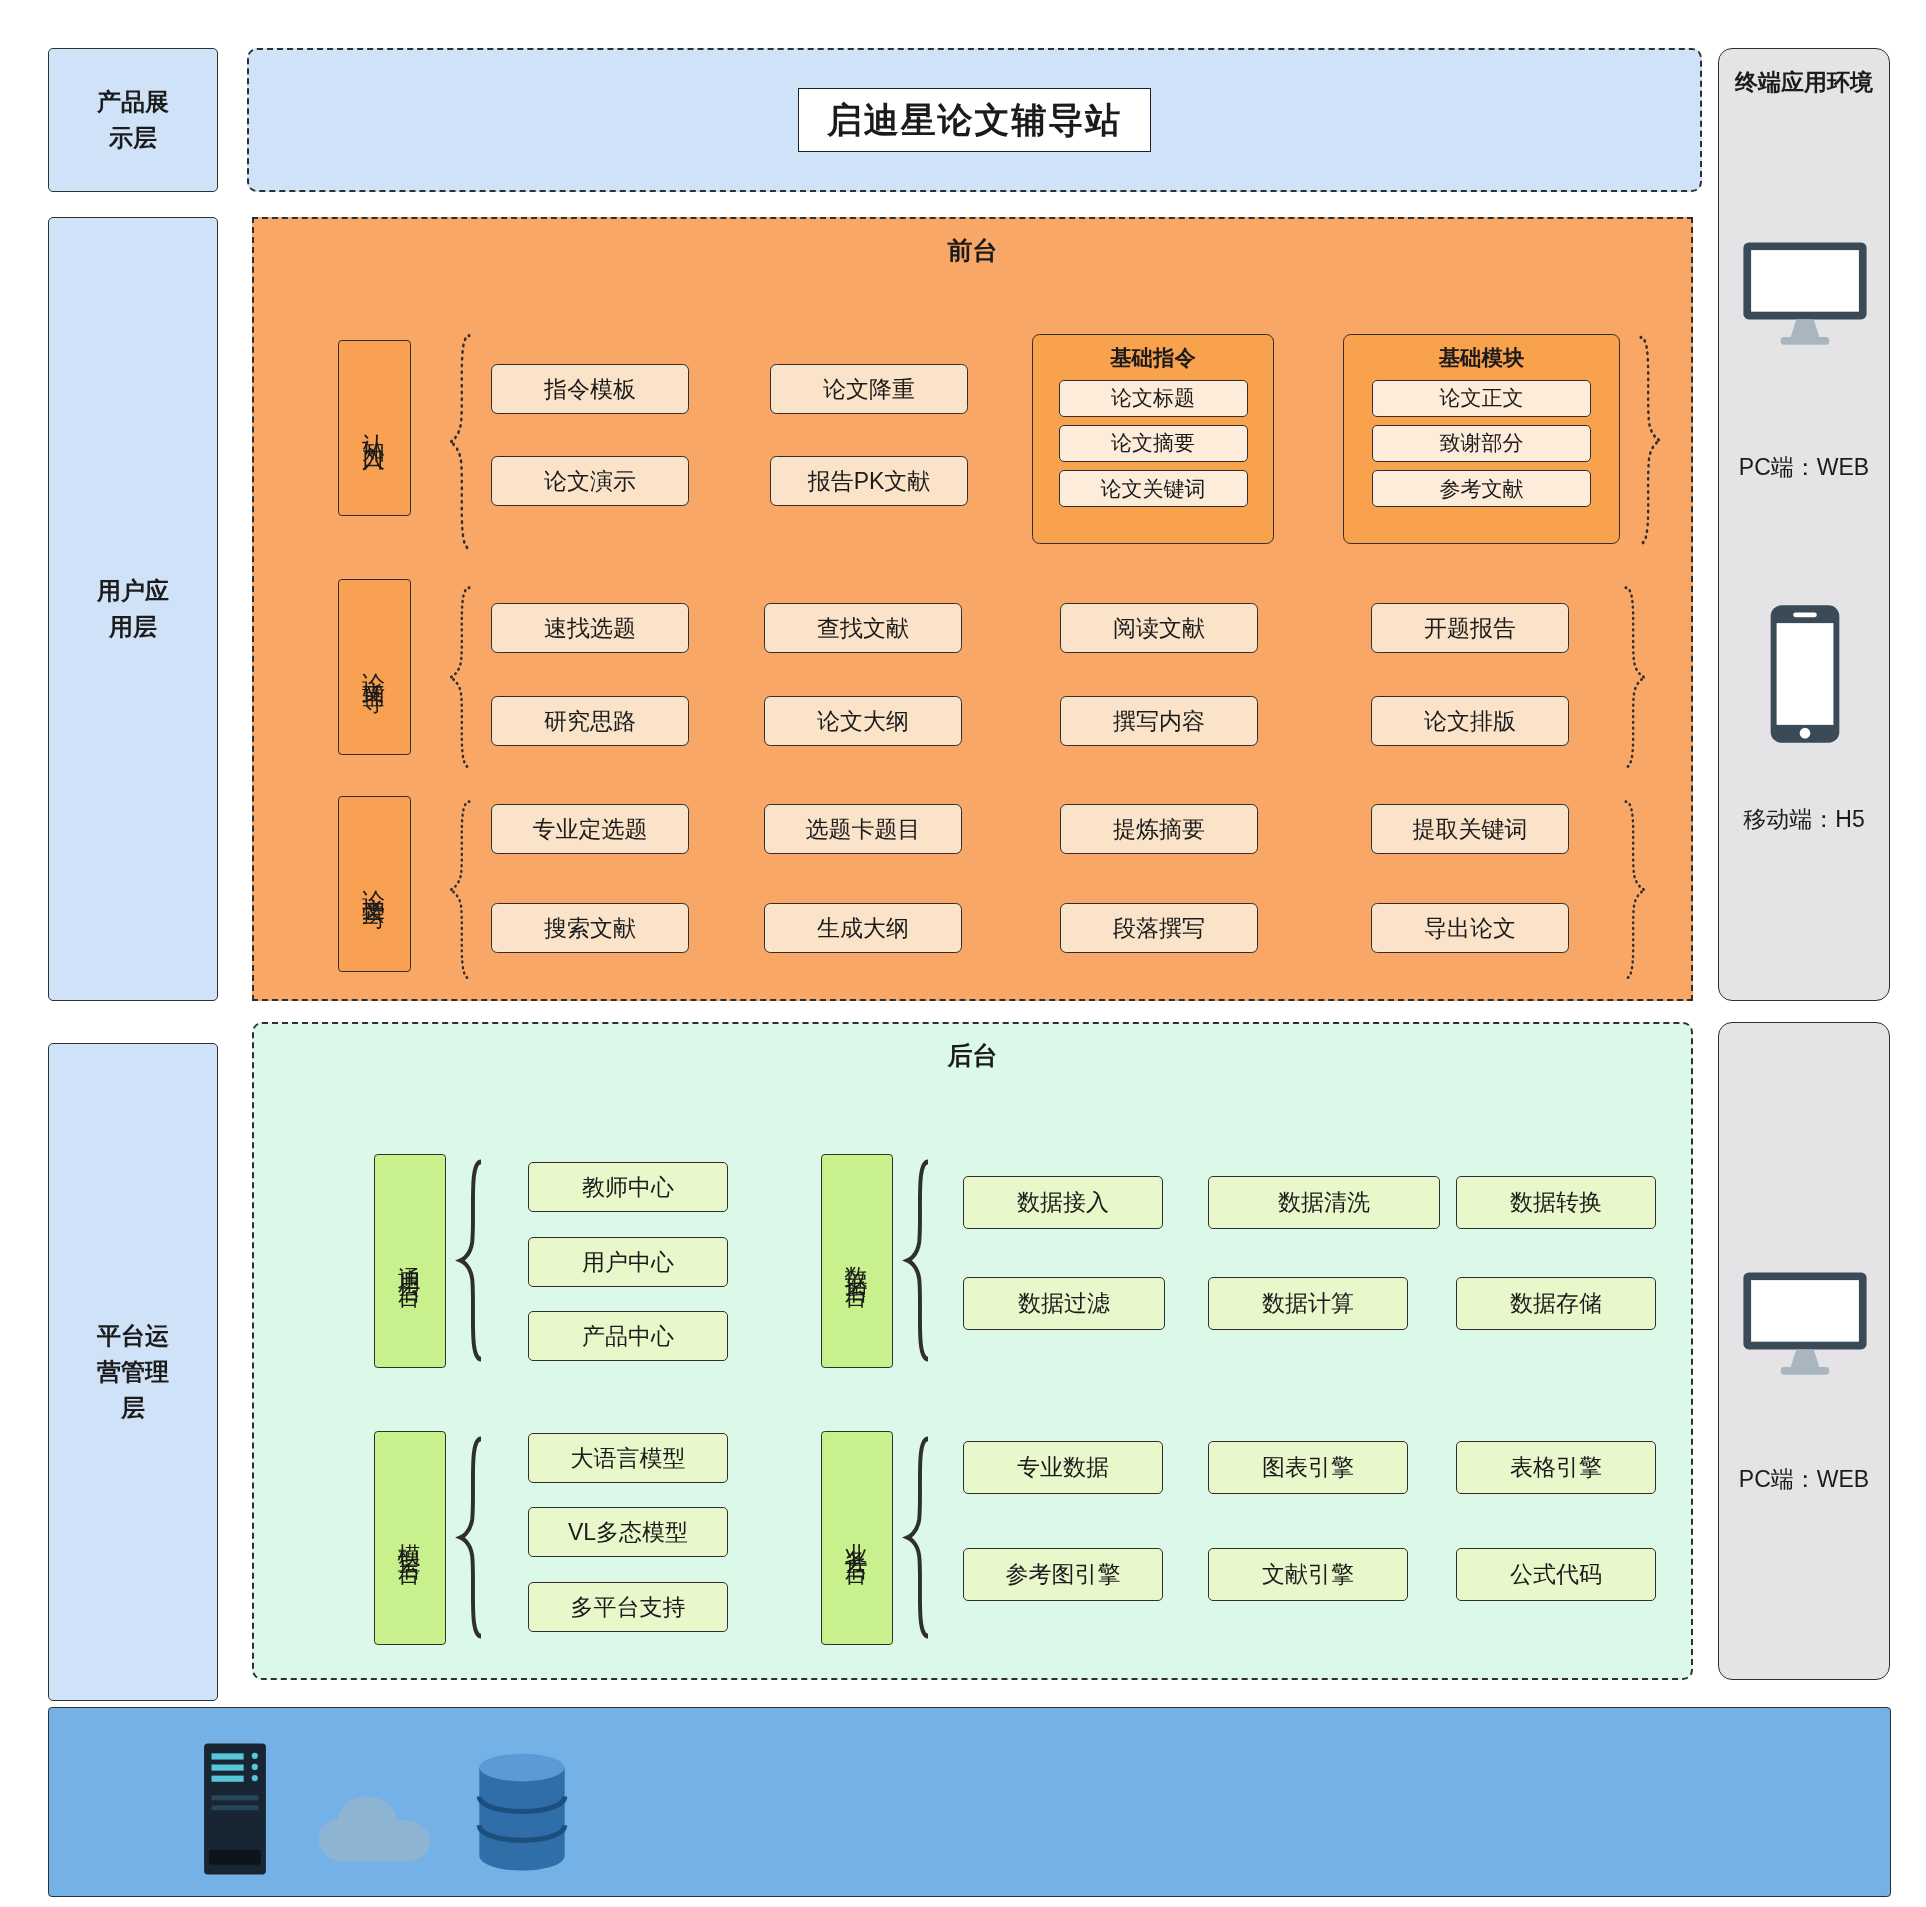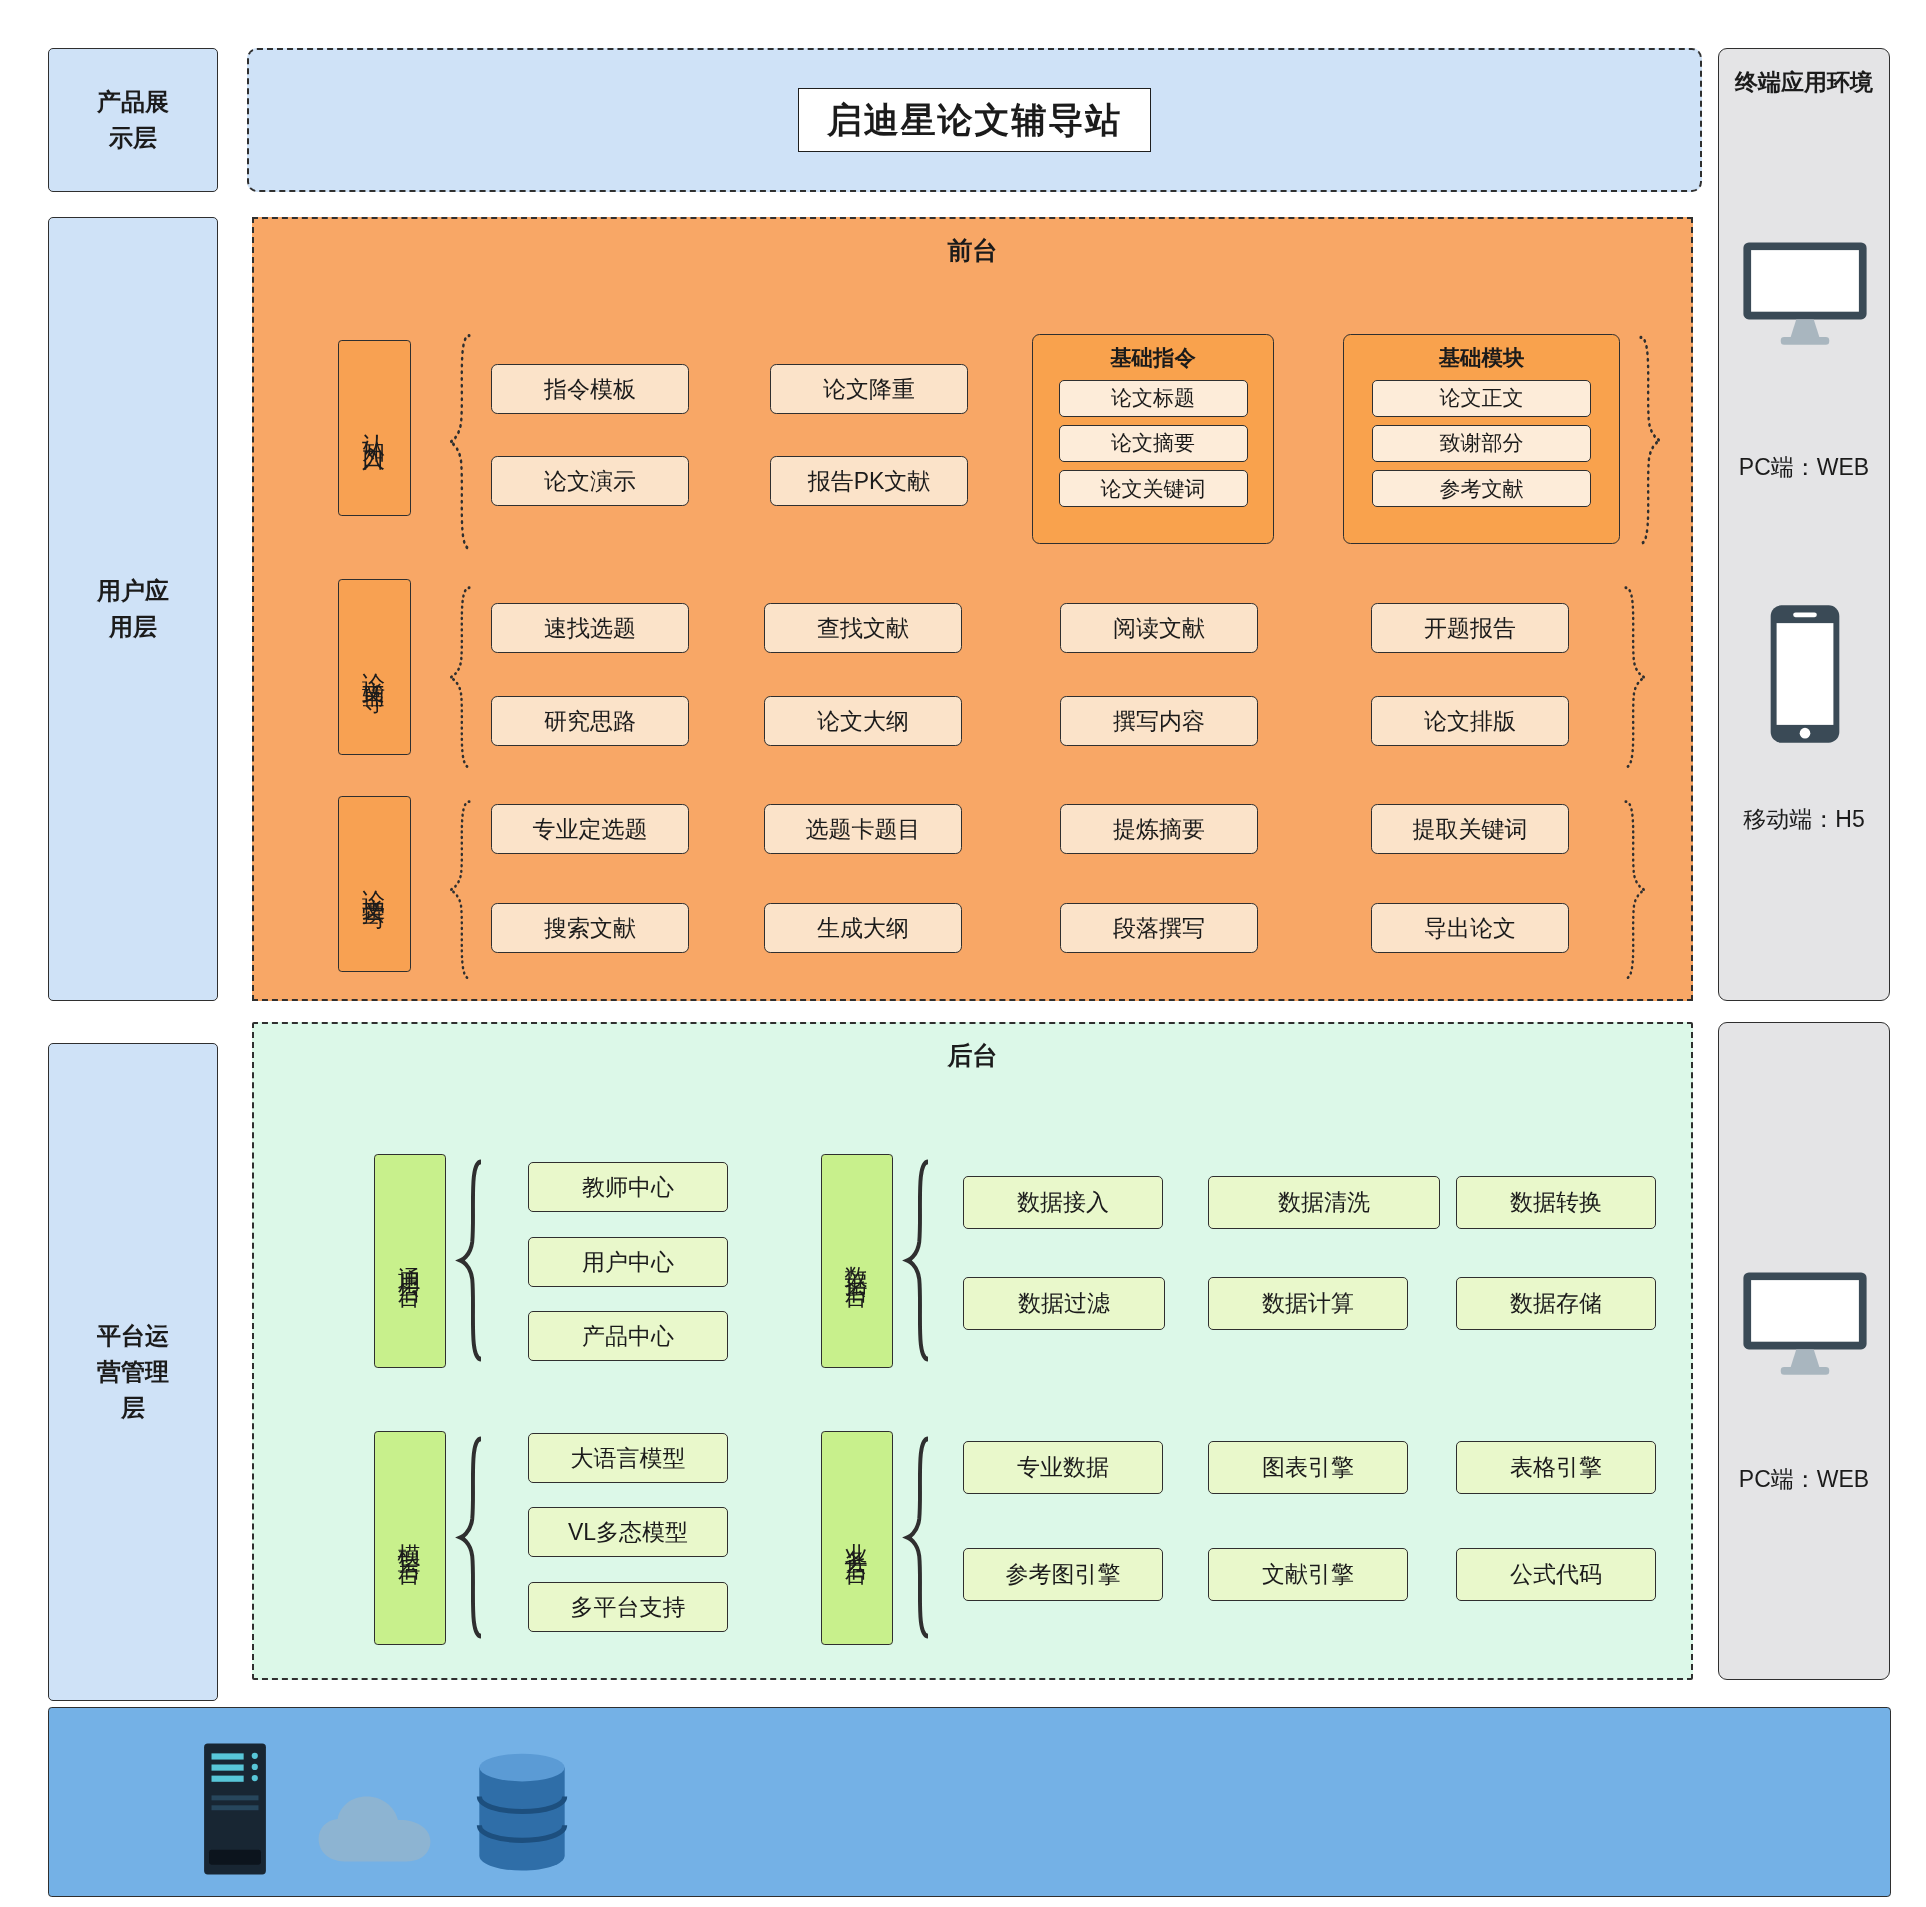--- a/index.html
+++ b/index.html
@@ -8,33 +8,33 @@
         font-family:"Liberation Sans",sans-serif;color:#1b1b1b;}
   .abs{position:absolute;}
   .box{border:1.9px solid #2f2f2f;display:flex;align-items:center;justify-content:center;text-align:center;}
   .layer{background:var(--layer-blue,#cfe2f7);border-radius:5px;font-size:24px;font-weight:bold;line-height:1.5;}
   .layer span{display:block;width:81px;text-align:center;}
   .band{background:var(--layer-blue,#cfe2f7);border:2.5px dashed #2f2f2f;border-radius:10px;
         display:flex;align-items:center;justify-content:center;}
   .title-box{background:#fff;border:1.9px solid #1f1f1f;font-size:35px;font-weight:bold;
              padding:7.6px 28px;letter-spacing:1.9px;}
   .front{background:var(--frontend-orange,#f8a766);border:2.5px dashed #2f2f2f;border-radius:0;}
-  .back{background:var(--backend-green,#dcf8e8);border:2.5px dashed #2f2f2f;border-radius:2px;}
+  .back{background:var(--backend-green,#dcf8e8);border:2.5px dashed #2f2f2f;border-radius:10px;}
   .sec-title{position:absolute;top:15px;left:0;right:0;text-align:center;font-size:25px;font-weight:bold;}
   .vlabel{writing-mode:vertical-rl;text-orientation:upright;letter-spacing:6.3px;font-size:23px;border-radius:3.8px;}
   .olabel{background:var(--label-orange,#f8a152);}
   .glabel{background:var(--backend-label,#c8f08c);}
   .item{background:var(--frontend-item,#fbe3c9);border-radius:6.3px;font-size:23px;}
   .group-box{background:var(--group-orange,#f9a24d);border-radius:7.6px;flex-direction:column;
              justify-content:flex-start;padding:7.6px 0 0 0;gap:8.2px;}
   .group-title{font-size:21.4px;font-weight:600;height:29px;display:flex;align-items:center;}
   .ginner{background:var(--group-item,#fdecd9);border:1.9px solid #2f2f2f;border-radius:5px;font-size:21px;
           display:flex;align-items:center;justify-content:center;height:37px;}
   .bitem{background:var(--backend-item,#e9f8cb);border-radius:5px;font-size:23px;}
-  .rpanel{background:var(--terminal-gray,#e4e4e6);border:1.9px solid #2f2f2f;border-radius:9px;text-decoration:underline;}
+  .rpanel{background:var(--terminal-gray,#e4e4e6);border:1.9px solid #2f2f2f;border-radius:14px;text-decoration:underline;}
   .rtitle{position:absolute;top:17.6px;left:0;right:0;text-align:center;font-weight:bold;font-size:23px;}
   .rlabel{position:absolute;left:0;right:0;text-align:center;font-size:23px;}
   .infra{background:var(--infra-blue,#74b1e6);border:1.9px solid #2f2f2f;border-radius:3.8px;}
   .infra-text{position:absolute;text-align:center;font-size:26.4px;font-weight:bold;}
   .brace{position:absolute;overflow:visible;}
   .brace use{fill:none;stroke:#2f2f2f;stroke-width:3;}
   .brace.dotted use{stroke-dasharray:0.6 5.4;stroke-linecap:round;}
   .brace.solid use{stroke-width:4.5;}
   .icon{position:absolute;}
 </style>

